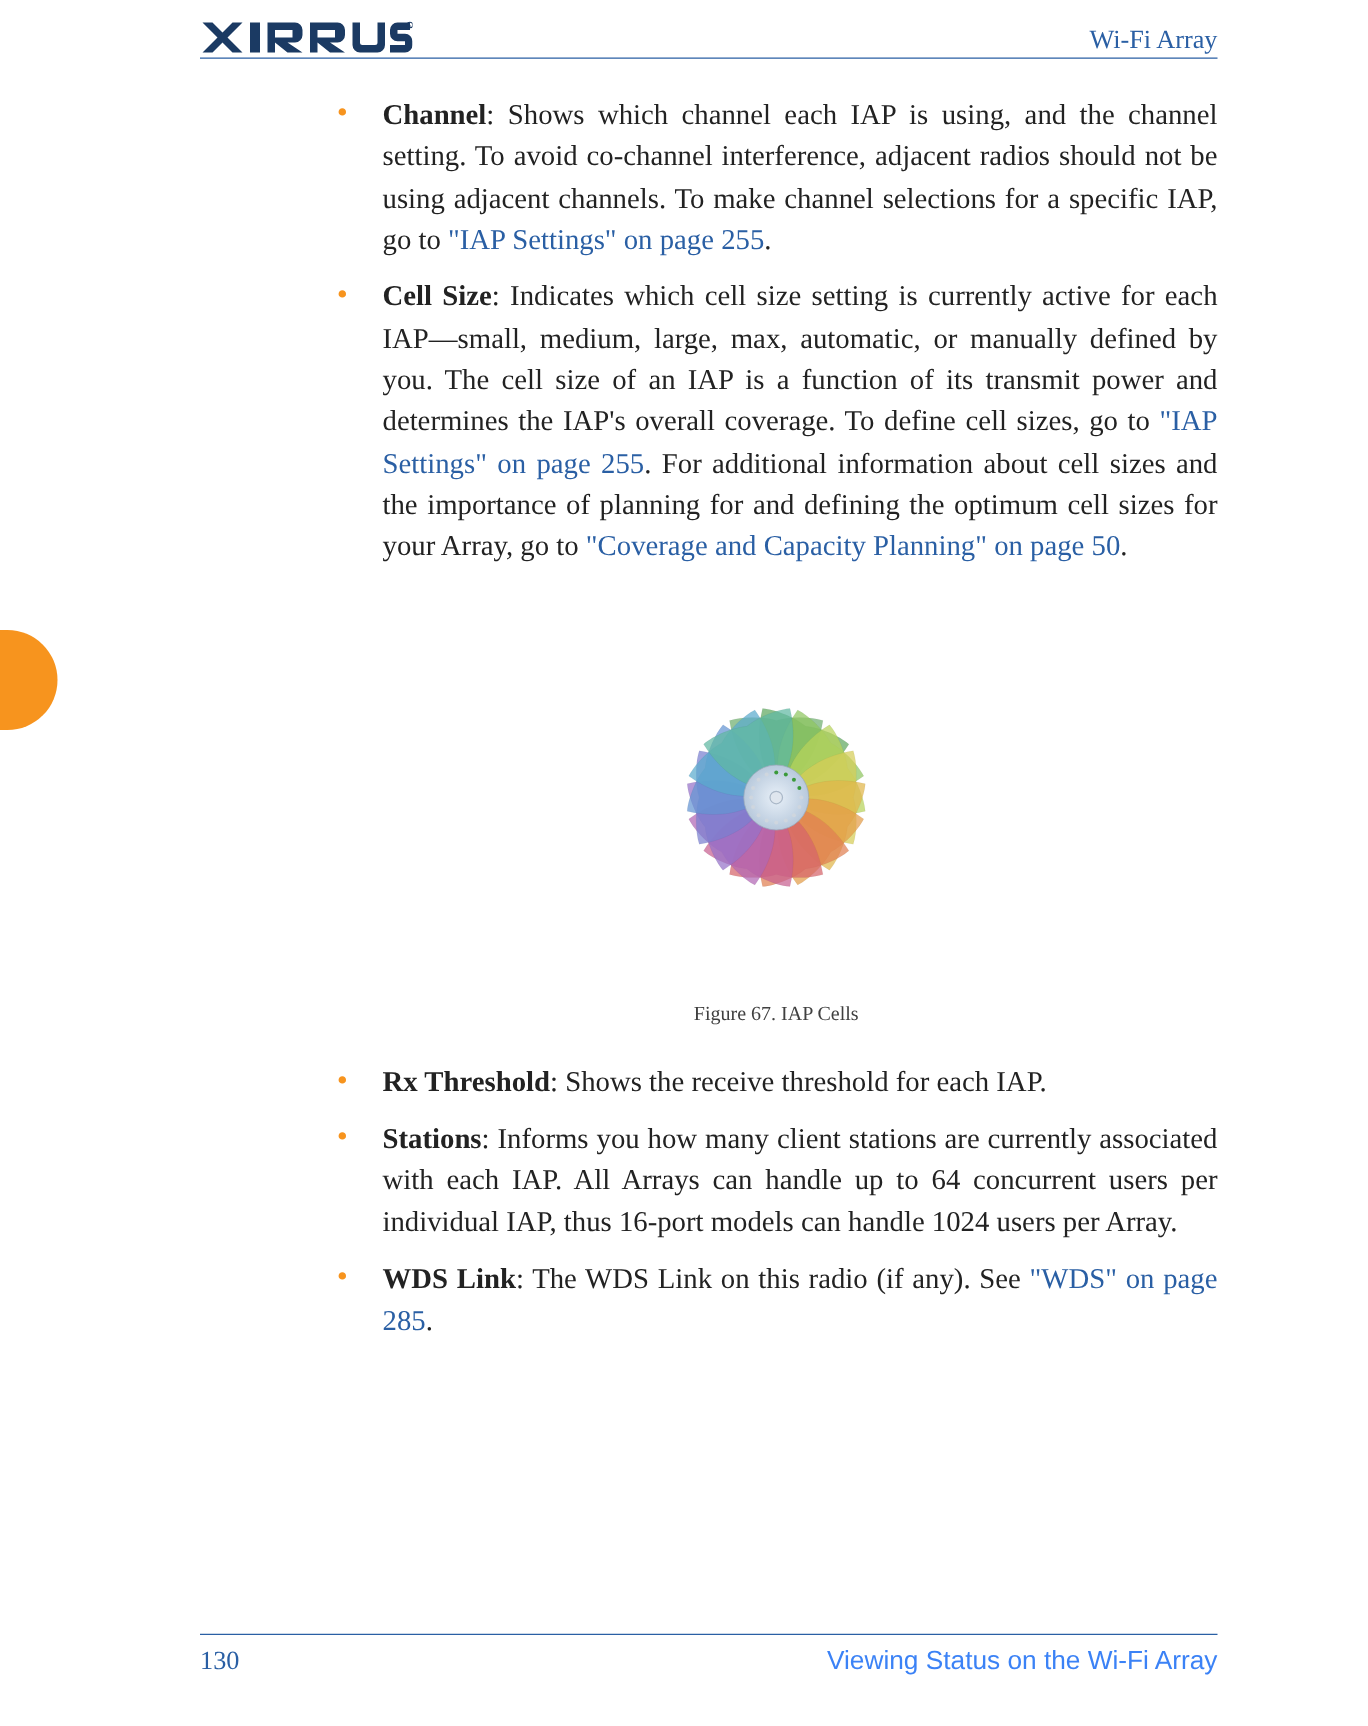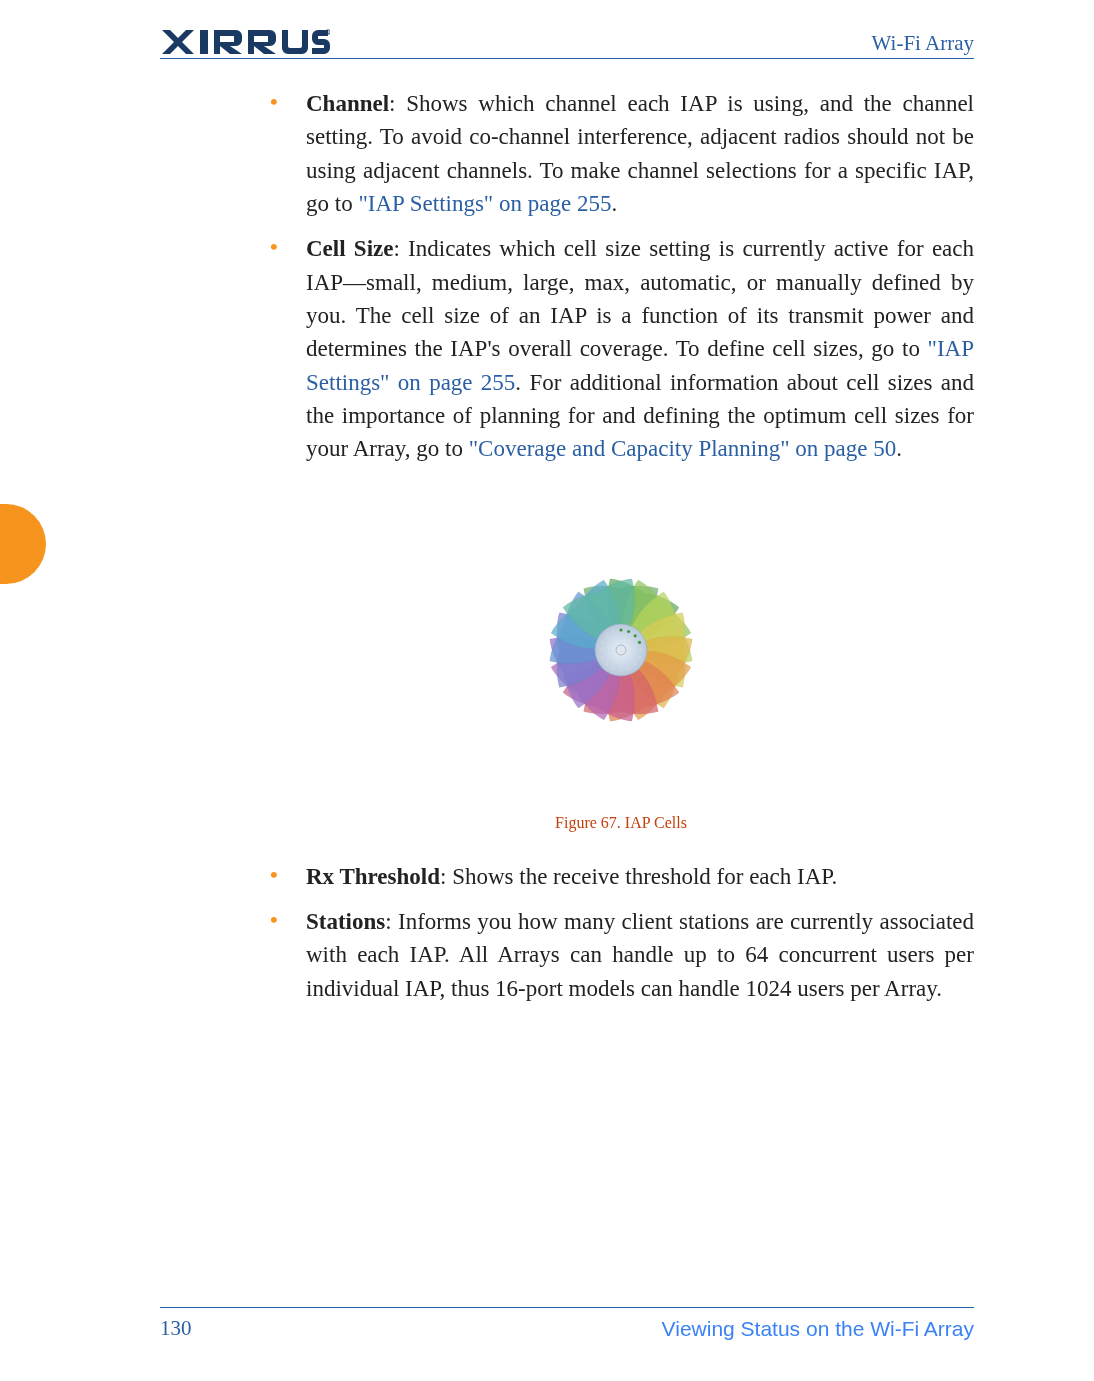--- a/index.html
+++ b/index.html
@@ -28,21 +28,21 @@
     position: absolute;
     left: 160px;
     top: 0;
     width: 814px;
   }
 
   .header {
     display: flex;
     justify-content: space-between;
     align-items: flex-end;
-    padding-top: 28px;
+    padding-top: 16px;
     padding-bottom: 2px;
     border-bottom: 1px solid #2a5fa4;
     margin-bottom: 28px;
   }
 
   .logo {
     width: 170px;
     height: 28px;
     position: relative;
   }
@@ -79,21 +79,21 @@
   .bullet-item b { font-weight: bold; }
   .bullet-item a.link { color: #2a5fa4; text-decoration: none; }
 
   .figure-wrap {
     text-align: center;
     margin: 34px 0 28px 0;
   }
   .figure-wrap svg { display: inline-block; }
   .caption {
     font-size: 16px;
-    color: #c2410c;
+    color: #404040;
     margin-top: 10px;
     text-align: center;
     font-family: "Palatino Linotype", Palatino, Georgia, serif;
   }
 
   .footer {
     position: absolute;
     left: 160px;
     bottom: 40px;
     width: 814px;
@@ -204,20 +204,23 @@
 
 
     <div class="bullet-item">
       <b>Rx Threshold</b><span>: Shows the receive threshold for each IAP.</span>
     </div>
 
     <div class="bullet-item">
       <b>Stations</b><span>: Informs you how many client stations are currently associated with each IAP. All Arrays can handle up to 64 concurrent users per individual IAP, thus 16-port models can handle 1024 users per Array.</span>
     </div>
 
+    <div class="bullet-item">
+      <b>WDS Link</b><span>: The WDS Link on this radio (if any). See </span><a class="link" href="#">"WDS" on page 285</a><span>.</span>
+    </div>
 
 
   </div>
 </div>
 
 <div class="footer">
   <div class="page-num">130</div>
   <div class="section-title">Viewing Status on the Wi-Fi Array</div>
 </div>
 

